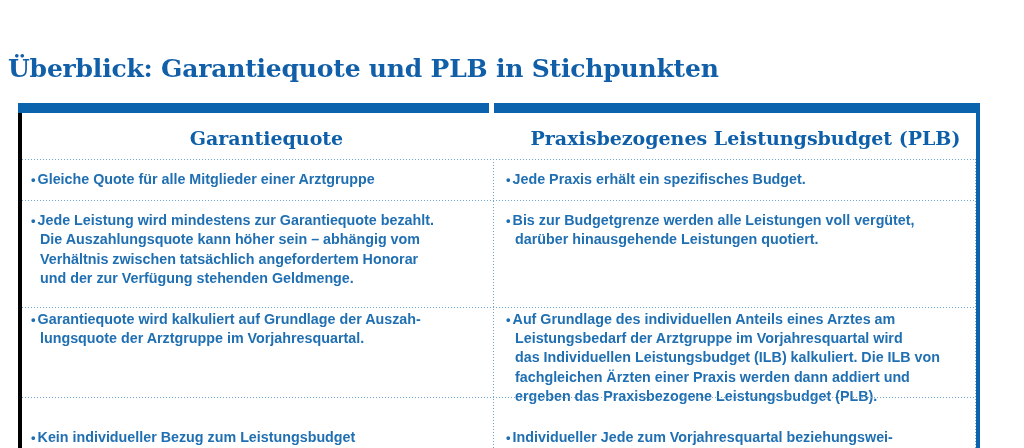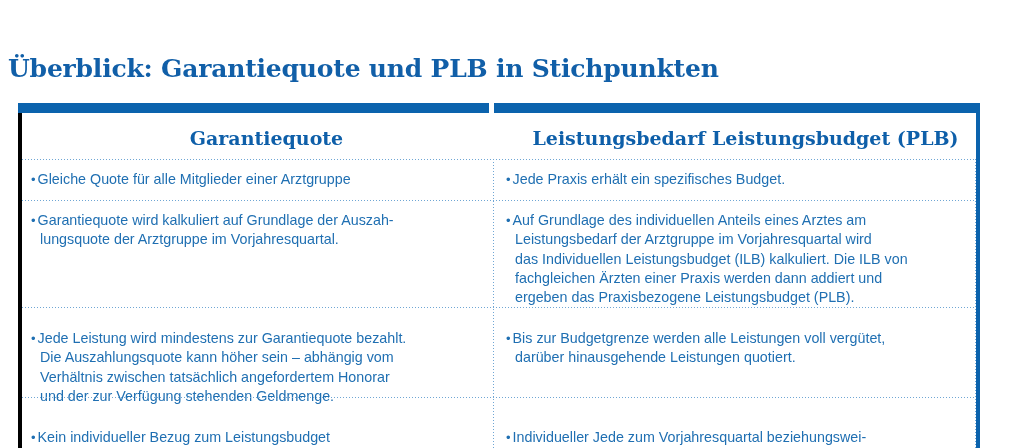--- a/index.html
+++ b/index.html
@@ -99,20 +99,21 @@
     line-height: 22px;
     color: #0E5FA9;
     padding: 14px 0 0 18px;
     white-space: nowrap;
   }
   .hdr-cell.right .hdr-text { padding-left: 22px; }
 
   
   .body-cell {
     position: relative;
+    font-weight: bold;
   }
   .cell-text {
     font-family: "Liberation Sans", sans-serif;
     font-size: 14.3px;
     line-height: 19.2px;
     color: #1F6FB2;
     padding: 11px 16px 11px 18px;
     text-indent: -9px;
     white-space: pre-line;
   }
@@ -178,64 +179,64 @@
       <colgroup>
           <col class="c1">
           <col class="c2">
         </colgroup>
       <thead>
         <tr>
           <th class="hdr-cell left">
             <div class="hdr-text">Garantiequote</div>
           </th>
           <th class="hdr-cell right">
-            <div class="hdr-text">Leistungsbedarf Leistungsbudget (PLB)</div>
+            <div class="hdr-text">Praxisbezogenes Leistungsbudget (PLB)</div>
           </th>
         </tr>
       </thead>
       <tbody>
 
         <tr>
           <td class="body-cell left">
             <div class="cell-text"><span class="bullet">•</span><span>Gleiche Quote für alle Mitglieder einer Arztgruppe</span></div>
           </td>
           <td class="body-cell right">
             <div class="cell-text"><span class="bullet">•</span><span>Jede Praxis erhält ein spezifisches Budget.</span></div>
+          </td>
+        </tr>
+
+        <tr>
+          <td class="body-cell left">
+            <div class="cell-text"><span class="bullet">•</span><span>Jede Leistung wird mindestens zur Garantiequote bezahlt.
+Die Auszahlungsquote kann höher sein – abhängig vom
+Verhältnis zwischen tatsächlich angefordertem Honorar
+und der zur Verfügung stehenden Geldmenge.</span></div>
+          </td>
+          <td class="body-cell right">
+            <div class="cell-text"><span class="bullet">•</span><span>Bis zur Budgetgrenze werden alle Leistungen voll vergütet,
+darüber hinausgehende Leistungen quotiert.</span></div>
           </td>
         </tr>
 
         <tr>
           <td class="body-cell left">
             <div class="cell-text"><span class="bullet">•</span><span>Garantiequote wird kalkuliert auf Grundlage der Auszah-
 lungsquote der Arztgruppe im Vorjahresquartal.</span></div>
           </td>
           <td class="body-cell right">
             <div class="cell-text"><span class="bullet">•</span><span>Auf Grundlage des individuellen Anteils eines Arztes am
 Leistungsbedarf der Arztgruppe im Vorjahresquartal wird
 das Individuellen Leistungsbudget (ILB) kalkuliert. Die ILB von
 fachgleichen Ärzten einer Praxis werden dann addiert und
 ergeben das Praxisbezogene Leistungsbudget (PLB).</span></div>
           </td>
         </tr>
 
         <tr>
           <td class="body-cell left">
-            <div class="cell-text"><span class="bullet">•</span><span>Jede Leistung wird mindestens zur Garantiequote bezahlt.
-Die Auszahlungsquote kann höher sein – abhängig vom
-Verhältnis zwischen tatsächlich angefordertem Honorar
-und der zur Verfügung stehenden Geldmenge.</span></div>
-          </td>
-          <td class="body-cell right">
-            <div class="cell-text"><span class="bullet">•</span><span>Bis zur Budgetgrenze werden alle Leistungen voll vergütet,
-darüber hinausgehende Leistungen quotiert.</span></div>
-          </td>
-        </tr>
-
-        <tr>
-          <td class="body-cell left">
             <div class="cell-text"><span class="bullet">•</span><span>Kein individueller Bezug zum Leistungsbudget
 beziehungsweise zum Vorgänger (z. B. bei Sitzübernahme)</span></div>
           </td>
           <td class="body-cell right">
             <div class="cell-text"><span class="bullet">•</span><span>Individueller Jede zum Vorjahresquartal beziehungswei-
 se zum Vorgänger (z.B. bei Sitzübernahme)</span></div>
           </td>
         </tr>
 
       </tbody>

